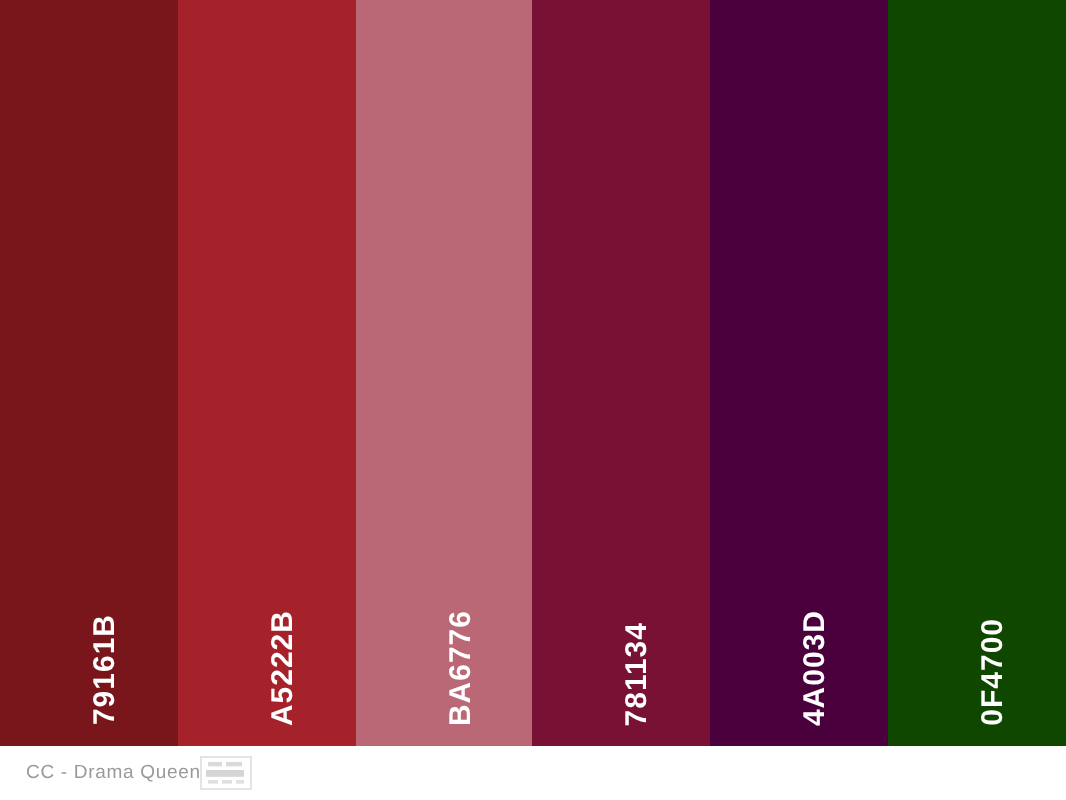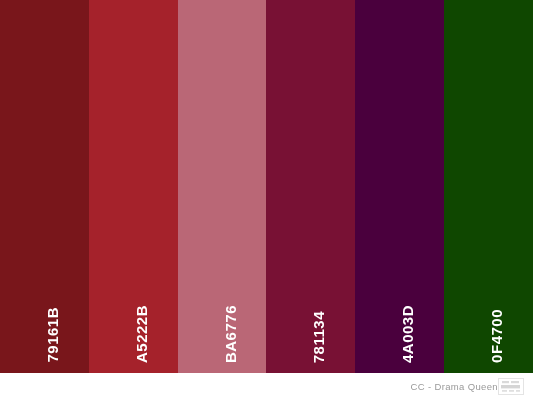--- a/index.html
+++ b/index.html
@@ -48,21 +48,21 @@
   }
   .footer-bar {
     position: absolute;
     left: 0;
     top: 373px;
     width: 533px;
     height: 27px;
     background: #ffffff;
     display: flex;
     align-items: center;
-    justify-content: flex-end;
+    justify-content: flex-start;
   }
   .footer-caption {
     margin-left: 13px;
     color: #9a9a9a;
     font-family: "Liberation Sans", sans-serif;
     font-size: 9.5px;
     letter-spacing: 0.35px;
     white-space: nowrap;
   }
   .brand-mark {

